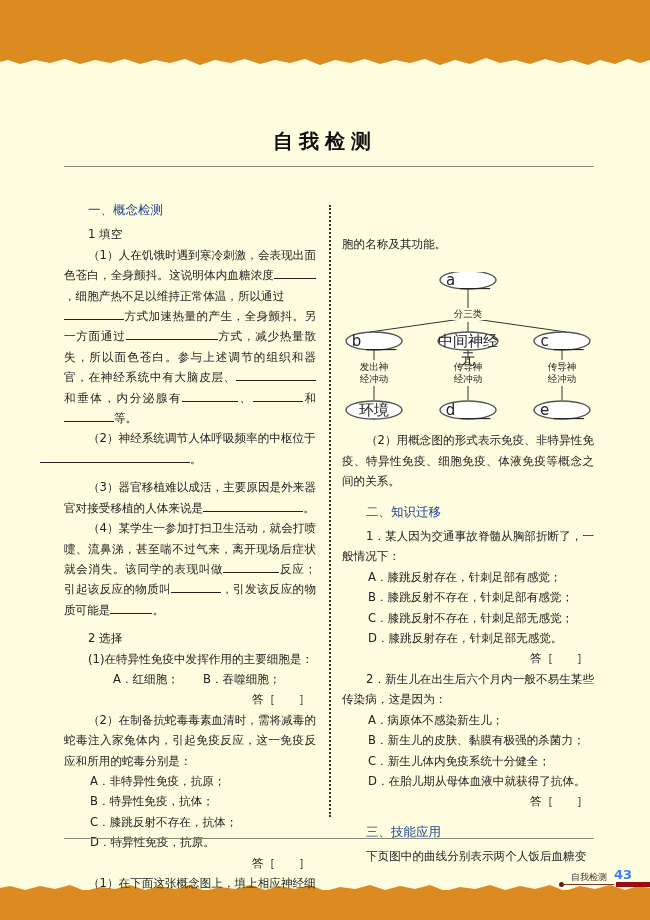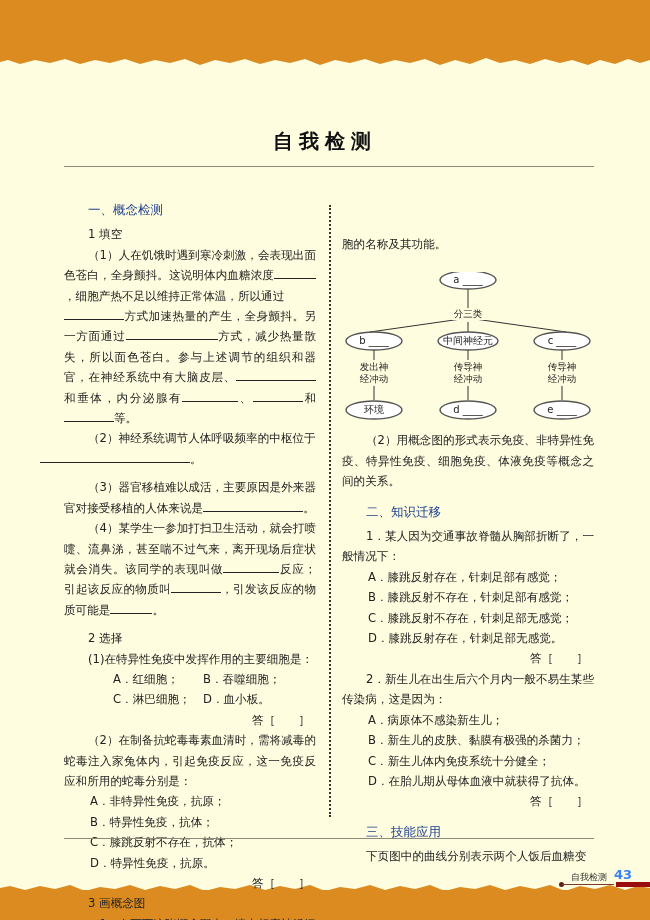--- a/index.html
+++ b/index.html
@@ -39,21 +39,21 @@
   .opt-row { padding-left: 26px; display: flex; justify-content: center; }
   .opt-row span { display: inline-block; width: 90px; }
   .ans { text-align: right; padding-right: 6px; }
   .blank { display: inline-block; border-bottom: 1px solid #222; height: 12px; vertical-align: baseline; }
   .gap { height: 8px; }
 
   .diagram { position: relative; width: 252px; height: 150px; margin: 10px 0 8px 0; }
   .diagram svg { position: absolute; left: 0; top: 0; }
   .node {
     position: absolute; height: 18px; line-height: 18px; text-align: center;
-    font-size: 10px; border-radius: 50%;
+    font-size: 15px; border-radius: 50%;
   }
   .edge-label { position: absolute; font-size: 9.5px; line-height: 12px; text-align: center; width: 50px; }
 
   .footer-label { position: absolute; left: 571px; top: 871px; font-size: 9px; color: #333; }
   .footer-num { position: absolute; left: 614px; top: 867px; font-size: 13px; font-weight: bold; color: #3b82f6; }
   .footer-line { position: absolute; left: 562px; top: 884px; width: 52px; height: 1px; background: #7a3a2a; }
   .footer-dot { position: absolute; left: 559px; top: 882px; width: 5px; height: 5px; border-radius: 50%; background: #5a2018; }
   .footer-bar { position: absolute; left: 616px; top: 882px; width: 34px; height: 5px; background: #9a0d0d; }
 </style>
 </head>
@@ -92,34 +92,29 @@
     <span>（4）某学生一参加打扫卫生活动，就会打喷嚏、流鼻涕，甚至喘不过气来，离开现场后症状就会消失。该同学的表现叫做</span><span class="blank" style="width:56px"></span><span>反应；引起该反应的物质叫</span><span class="blank" style="width:50px"></span><span>，引发该反应的物质可能是</span><span class="blank" style="width:42px"></span><span>。</span>
   </div>
 
   <div class="gap"></div>
   <div class="sub-head">2  选择</div>
   <div class="para">(1)在特异性免疫中发挥作用的主要细胞是：</div>
   <div class="opt-row">
     <span>A．红细胞；</span>
     <span>B．吞噬细胞；</span>
   </div>
-  <div class="opt-row">
-    <span>C．淋巴细胞；</span>
-    <span>D．血小板。</span>
-  </div>
   <div class="ans">答［　　］</div>
 
   <div class="para">（2）在制备抗蛇毒毒素血清时，需将减毒的蛇毒注入家兔体内，引起免疫反应，这一免疫反应和所用的蛇毒分别是：</div>
   <div class="opt">A．非特异性免疫，抗原；</div>
   <div class="opt">B．特异性免疫，抗体；</div>
   <div class="opt">C．膝跳反射不存在，抗体；</div>
   <div class="opt">D．特异性免疫，抗原。</div>
   <div class="ans">答［　　］</div>
 
-  <div class="sub-head">3  画概念图</div>
   <div class="para">（1）在下面这张概念图上，填上相应神经细</div>
 </div>
 
 <div class="col right">
   <div>胞的名称及其功能。</div>
 
   <div class="diagram" style="margin-top:18px">
     <svg width="252" height="150" viewBox="0 0 252 150">
       <line x1="126" y1="16" x2="126" y2="36" stroke="#333" stroke-width="1"></line>
       <line x1="126" y1="50" x2="126" y2="60" stroke="#333" stroke-width="1"></line>

